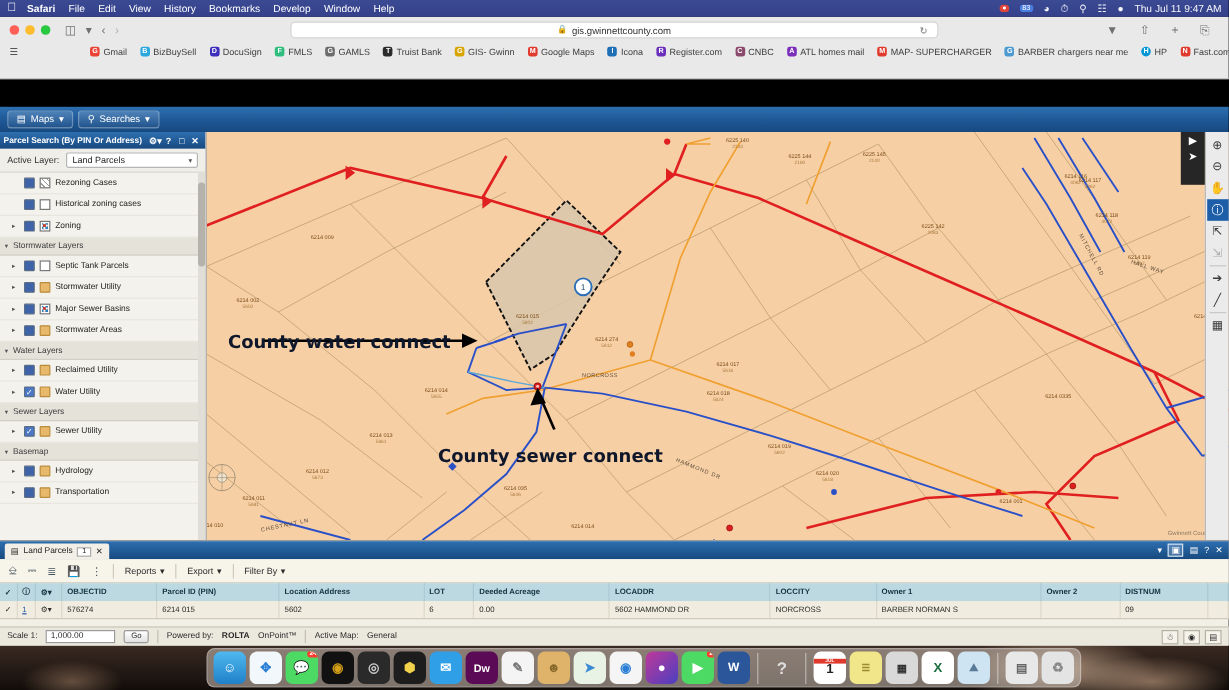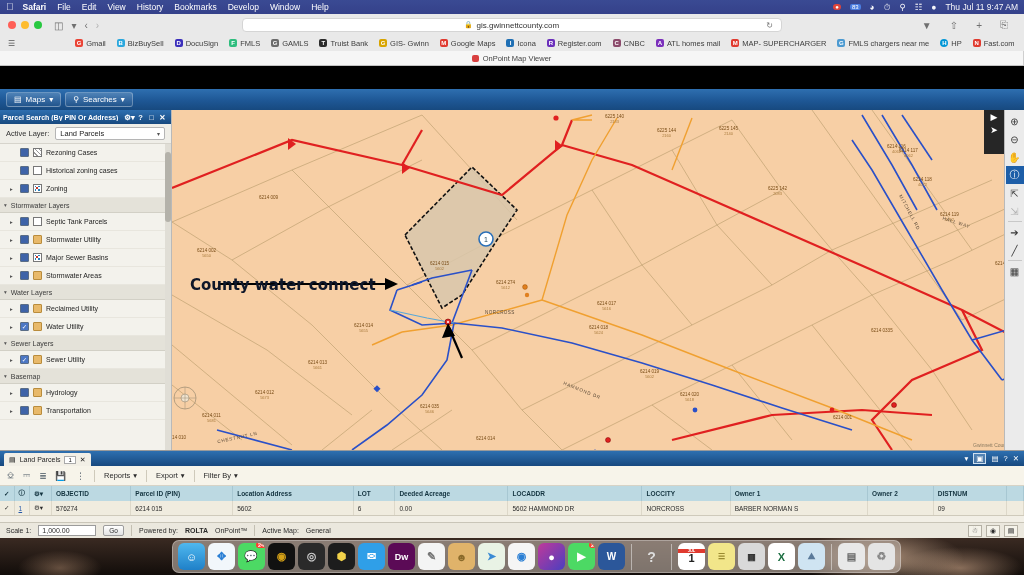--- a/index.html
+++ b/index.html
@@ -337,36 +337,32 @@
       <span class="bm">
           <span class="fav" style="background:#7b2fbb">A</span>
           <span>ATL homes mail</span>
         </span>
       <span class="bm">
           <span class="fav" style="background:#e03a2f">M</span>
           <span>MAP- SUPERCHARGER</span>
         </span>
       <span class="bm">
           <span class="fav" style="background:#4c9ad1">G</span>
-          <span>FMLS chargers near me</span>
+          <span>BARBER chargers near me</span>
         </span>
       <span class="bm">
           <span class="fav" style="background:#0096d6;border-radius:50%">H</span>
           <span>HP</span>
         </span>
       <span class="bm">
           <span class="fav" style="background:#e03a2f">N</span>
           <span>Fast.com</span>
         </span>
     </div>
     <div class="tabs-row">
-      <div class="tab active">
-        <span class="fav" style="background:#d84040;border-radius:2px"></span>
-        <span>OnPoint Map Viewer</span>
-      </div>
     </div>
   </div>
 
 
   <div class="app-toolbar">
     <span class="tb-btn">
       <span>▤</span>
       <span>Maps</span>
       <span>▾</span>
     </span>
@@ -475,20 +471,21 @@
 
       <g stroke="#000" stroke-width="2.2" fill="none">
         <path d="M48 174 L213 174"></path>
         <path d="M290 248 L277 218"></path>
       </g>
       <polygon points="213,168 226,174 213,180" fill="#000"></polygon>
       <polygon points="276,213 283,226 270,228" fill="#000"></polygon>
     </svg>
 
     <div class="callout" style="left:18px; top:166px;">County water connect</div>
+    <div class="callout" style="left:193px; top:261px;">County sewer connect</div>
 
     <div class="map-label" style="left:258px;top:151px"><b>6214 015</b><span class="sub">5602</span></div>
     <div class="map-label" style="left:324px;top:170px"><b>6214 274</b><span class="sub">5612</span></div>
     <div class="map-label" style="left:425px;top:191px"><b>6214 017</b><span class="sub">5616</span></div>
     <div class="map-label" style="left:417px;top:215px"><b>6214 018</b><span class="sub">5624</span></div>
     <div class="map-label" style="left:468px;top:259px"><b>6214 019</b><span class="sub">5602</span></div>
     <div class="map-label" style="left:508px;top:282px"><b>6214 020</b><span class="sub">5618</span></div>
     <div class="map-label" style="left:661px;top:305px">
         <b>6214 001</b>
       </div>

